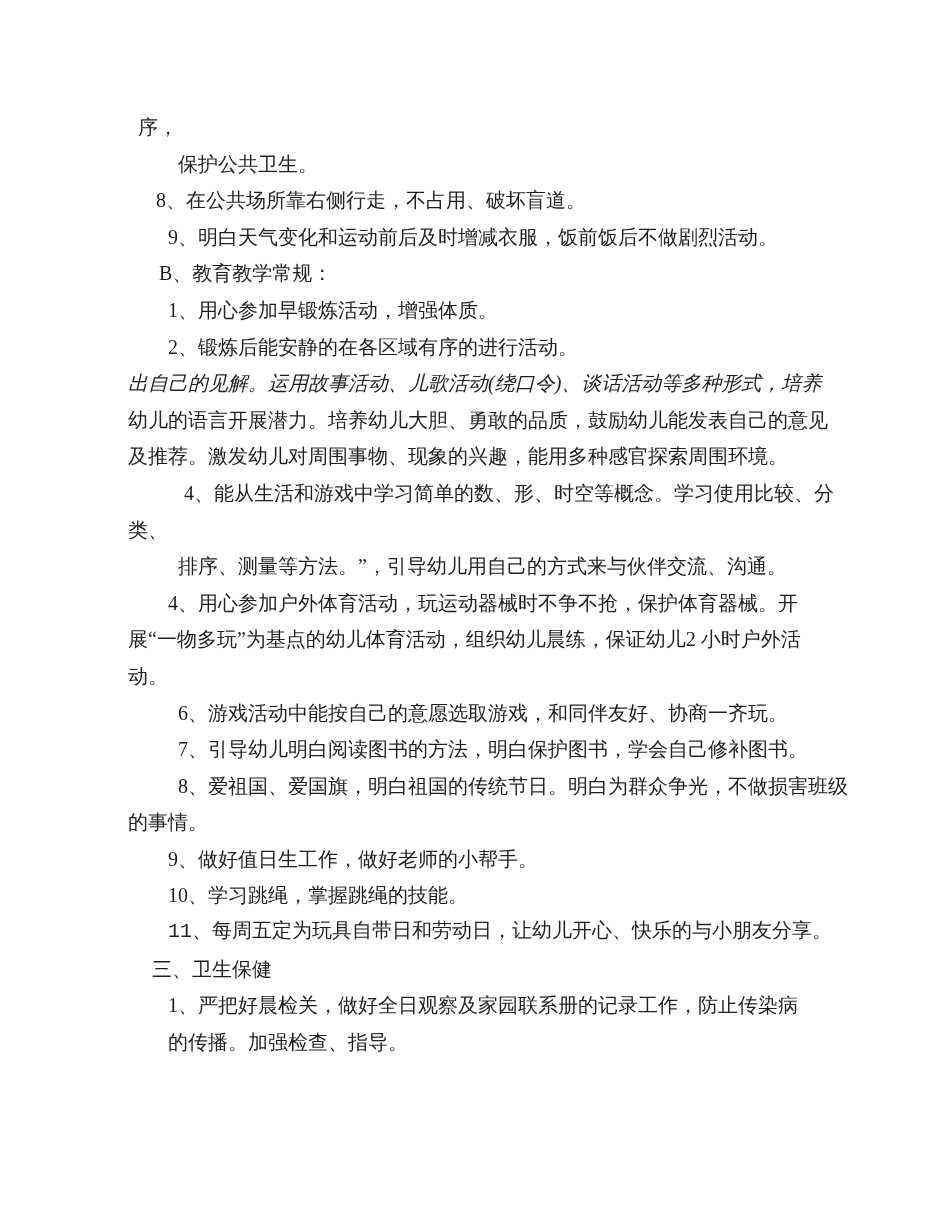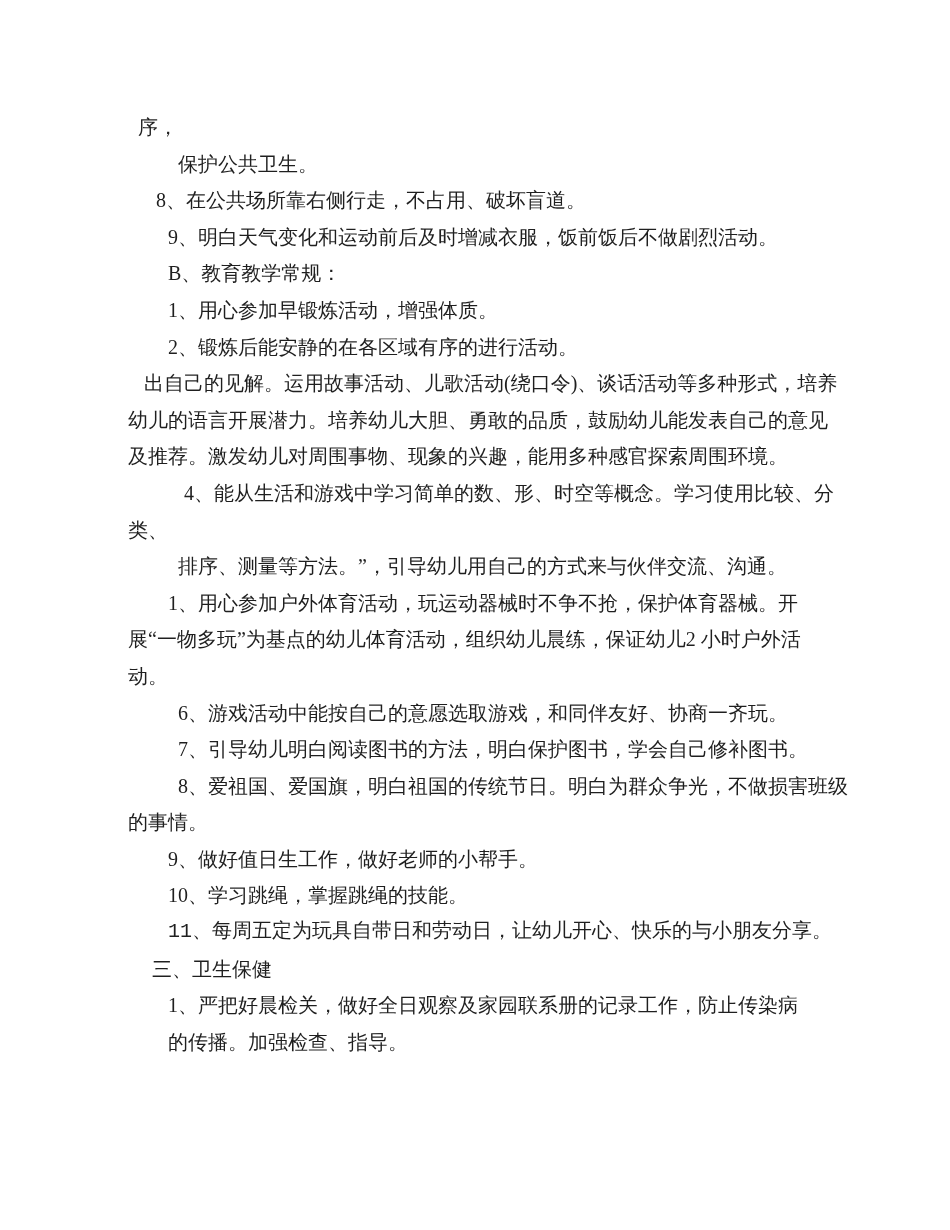--- a/index.html
+++ b/index.html
@@ -32,30 +32,30 @@
 </style>
 </head>
 <body>
 
 <div class="page" style="background: rgb(255, 255, 255); color: rgb(31, 31, 31);">
   <div class="text-block" id="text-block">
       <div class="line" style="margin-left: 10px;">序，</div>
       <div class="line" style="margin-left: 50px;">保护公共卫生。</div>
       <div class="line" style="margin-left: 28px;">8、在公共场所靠右侧行走，不占用、破坏盲道。</div>
       <div class="line" style="margin-left: 40px;">9、明白天气变化和运动前后及时增减衣服，饭前饭后不做剧烈活动。</div>
-      <div class="line" style="margin-left: 40px;">B、教育教学常规：</div>
+      <div class="line" style="margin-left: 31px;">B、教育教学常规：</div>
       <div class="line" style="margin-left: 40px;">1、用心参加早锻炼活动，增强体质。</div>
       <div class="line" style="margin-left: 40px;">2、锻炼后能安静的在各区域有序的进行活动。</div>
-      <div class="line" style="margin-left: 16px;">出自己的见解。运用故事活动、儿歌活动(绕口令)、谈话活动等多种形式，培养</div>
+      <div class="line" style="margin-left: 0px; font-style: italic;">出自己的见解。运用故事活动、儿歌活动(绕口令)、谈话活动等多种形式，培养</div>
       <div class="line" style="margin-left: 0px;">幼儿的语言开展潜力。培养幼儿大胆、勇敢的品质，鼓励幼儿能发表自己的意见</div>
       <div class="line" style="margin-left: 0px;">及推荐。激发幼儿对周围事物、现象的兴趣，能用多种感官探索周围环境。</div>
       <div class="line" style="margin-left: 56px;">4、能从生活和游戏中学习简单的数、形、时空等概念。学习使用比较、分</div>
       <div class="line" style="margin-left: 0px;">类、</div>
       <div class="line" style="margin-left: 50px;">排序、测量等方法。”，引导幼儿用自己的方式来与伙伴交流、沟通。</div>
-      <div class="line" style="margin-left: 40px;">1、用心参加户外体育活动，玩运动器械时不争不抢，保护体育器械。开</div>
+      <div class="line" style="margin-left: 40px;">4、用心参加户外体育活动，玩运动器械时不争不抢，保护体育器械。开</div>
       <div class="line" style="margin-left: 0px;">展“一物多玩”为基点的幼儿体育活动，组织幼儿晨练，保证幼儿2 小时户外活</div>
       <div class="line" style="margin-left: 0px;">动。</div>
       <div class="line" style="margin-left: 50px; font-family: Liberation Serif, serif;">6、游戏活动中能按自己的意愿选取游戏，和同伴友好、协商一齐玩。</div>
       <div class="line" style="margin-left: 50px;">7、引导幼儿明白阅读图书的方法，明白保护图书，学会自己修补图书。</div>
       <div class="line" style="margin-left: 50px;">8、爱祖国、爱国旗，明白祖国的传统节日。明白为群众争光，不做损害班级</div>
       <div class="line" style="margin-left: 0px;">的事情。</div>
       <div class="line" style="margin-left: 40px;">9、做好值日生工作，做好老师的小帮手。</div>
       <div class="line" style="margin-left: 40px;">10、学习跳绳，掌握跳绳的技能。</div>
       <div class="line" style="margin-left: 40px; font-family: Liberation Mono, monospace;">11、每周五定为玩具自带日和劳动日，让幼儿开心、快乐的与小朋友分享。</div>
       <div class="line" style="margin-left: 24px;">三、卫生保健</div>

